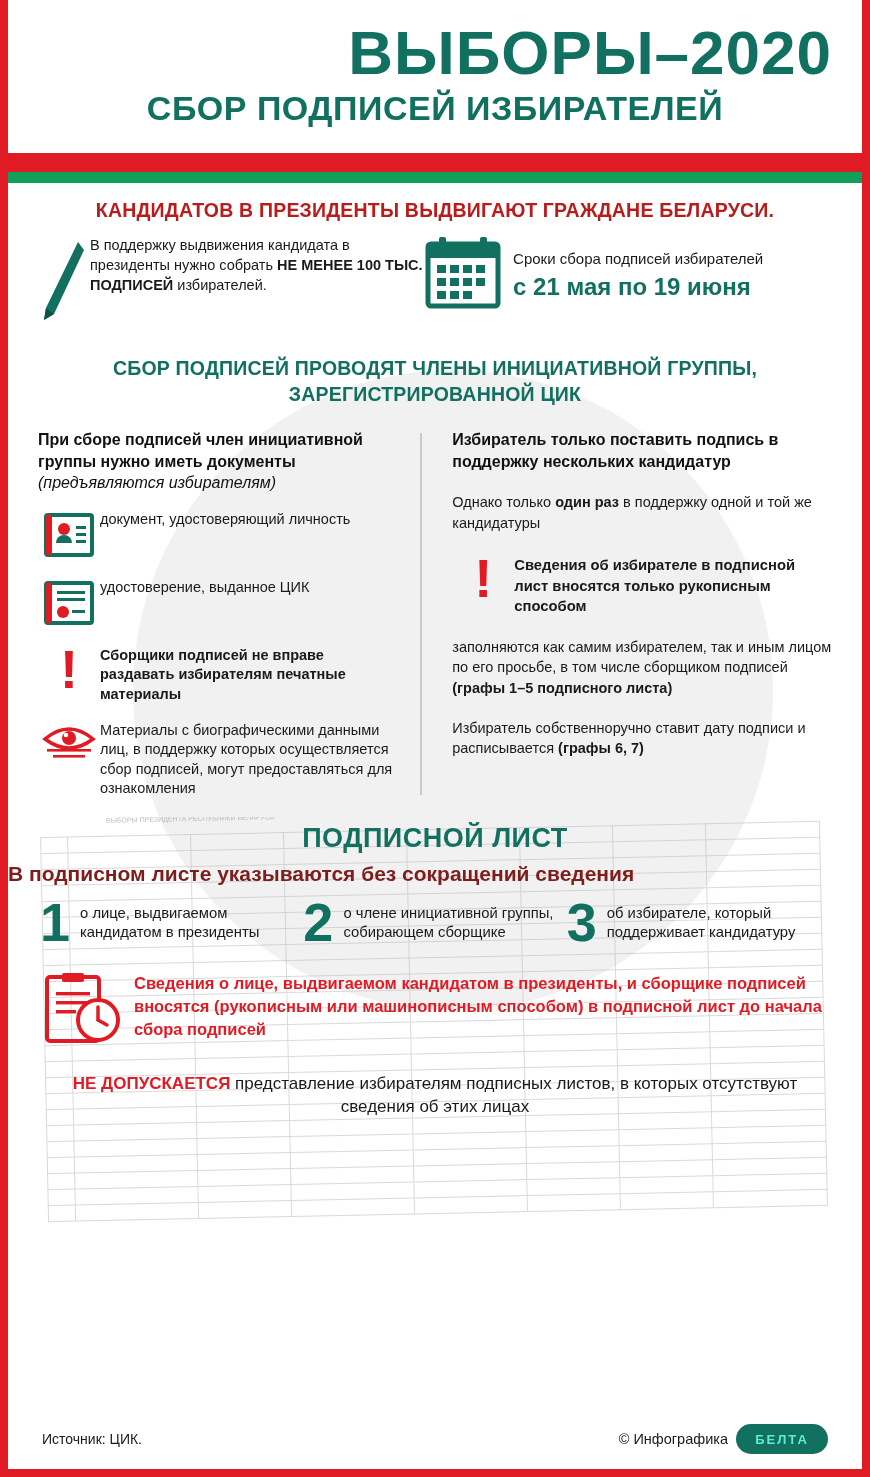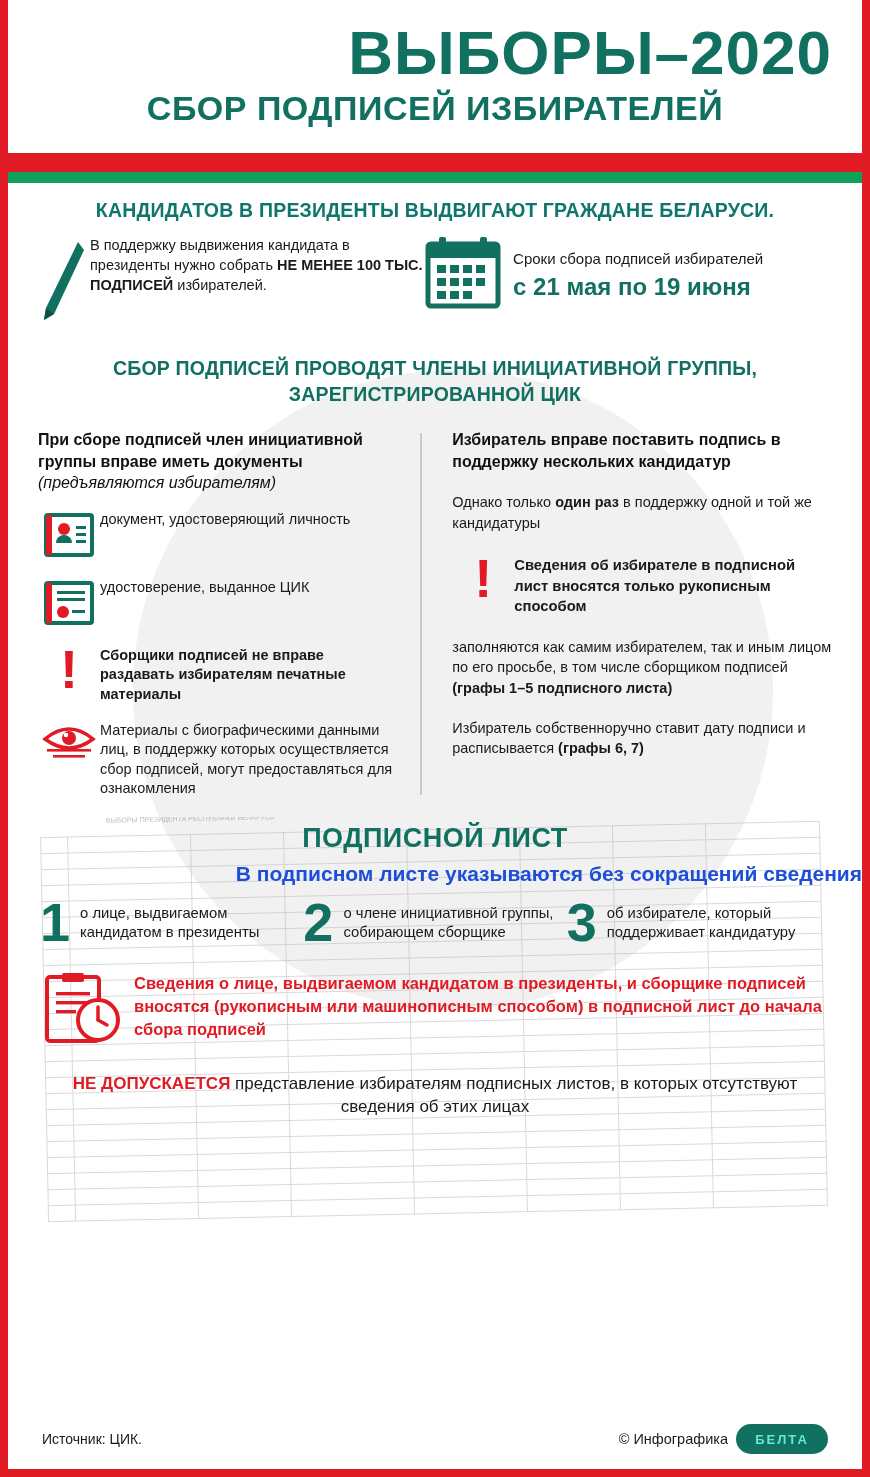--- a/index.html
+++ b/index.html
@@ -68,21 +68,21 @@
     height: 11px;
     background: #11a05a;
   }
   
   .section1 {
     padding: 16px 30px 0 30px;
   }
   .redline {
     font-size: 19.5px;
     font-weight: bold;
-    color: #0f766e;
+    color: #b91c1c;
     text-align: center;
     letter-spacing: 0.2px;
     margin-bottom: 14px;
   }
   .row-two {
     display: flex;
     align-items: flex-start;
     justify-content: space-between;
   }
   .pen-block {
@@ -232,26 +232,25 @@
     text-align: center;
     font-size: 27px;
     font-weight: bold;
     color: #11705f;
     letter-spacing: 0.5px;
     padding-top: 6px;
   }
   .s3-sub {
     position: relative;
     z-index: 2;
-    text-align: right;
+    text-align: left;
     font-size: 21px;
     font-weight: bold;
-    color: #1d4ed8;
+    color: #7f1d1d;
     margin-top: 8px;
-    padding-left: 28px;
   }
   .numbers {
     position: relative;
     z-index: 2;
     display: flex;
     margin: 14px 32px 0 32px;
     justify-content: space-between;
   }
   .num-item {
     display: flex;
@@ -421,21 +420,21 @@
         </div>
       </div>
     </div>
 
     <div class="section2-title">СБОР ПОДПИСЕЙ ПРОВОДЯТ ЧЛЕНЫ ИНИЦИАТИВНОЙ ГРУППЫ, ЗАРЕГИСТРИРОВАННОЙ ЦИК</div>
 
     <div class="columns">
 
       <div class="col-left">
         <div class="col-head">
-          <span>При сборе подписей член инициативной группы вправе иметь документы </span><span class="ital">(предъявляются избирателям)</span>
+          <span>При сборе подписей член инициативной группы нужно иметь документы </span><span class="ital">(предъявляются избирателям)</span>
         </div>
 
         <div class="item">
           <div class="item-icon">
             <svg width="52" height="46" viewBox="0 0 52 46">
               <rect x="3" y="3" width="46" height="40" rx="2" fill="none" stroke="#11705f" stroke-width="4"></rect>
               <rect x="3" y="3" width="6" height="40" fill="#e01b24"></rect>
               <circle cx="21" cy="17" r="6" fill="#e01b24"></circle>
               <path d="M13 31 a8 8 0 0 1 16 0 z" fill="#11705f"></path>
               <rect x="33" y="14" width="10" height="3" fill="#11705f"></rect>
@@ -477,21 +476,21 @@
               <rect x="12" y="32" width="32" height="2.6" fill="#e01b24"></rect>
             </svg>
           </div>
           <div class="item-text">Материалы с биографическими данными лиц, в поддержку которых осуществляется сбор подписей, могут предоставляться для ознакомления</div>
         </div>
       </div>
 
       <div class="col-div"></div>
 
       <div class="col-right">
-        <div class="col-head">Избиратель вправе поставить подпись в поддержку нескольких кандидатур</div>
+        <div class="col-head">Избиратель только поставить подпись в поддержку нескольких кандидатур</div>
 
         <div class="para">
           <span>Однако только </span><span class="bold">один раз</span><span> в поддержку одной и той же кандидатуры</span>
         </div>
 
         <div class="warn-box">
           <div class="item-icon">
             <div class="excl">!</div>
           </div>
           <div class="warn-text">Сведения об избирателе в подписной лист вносятся только рукописным способом</div>

